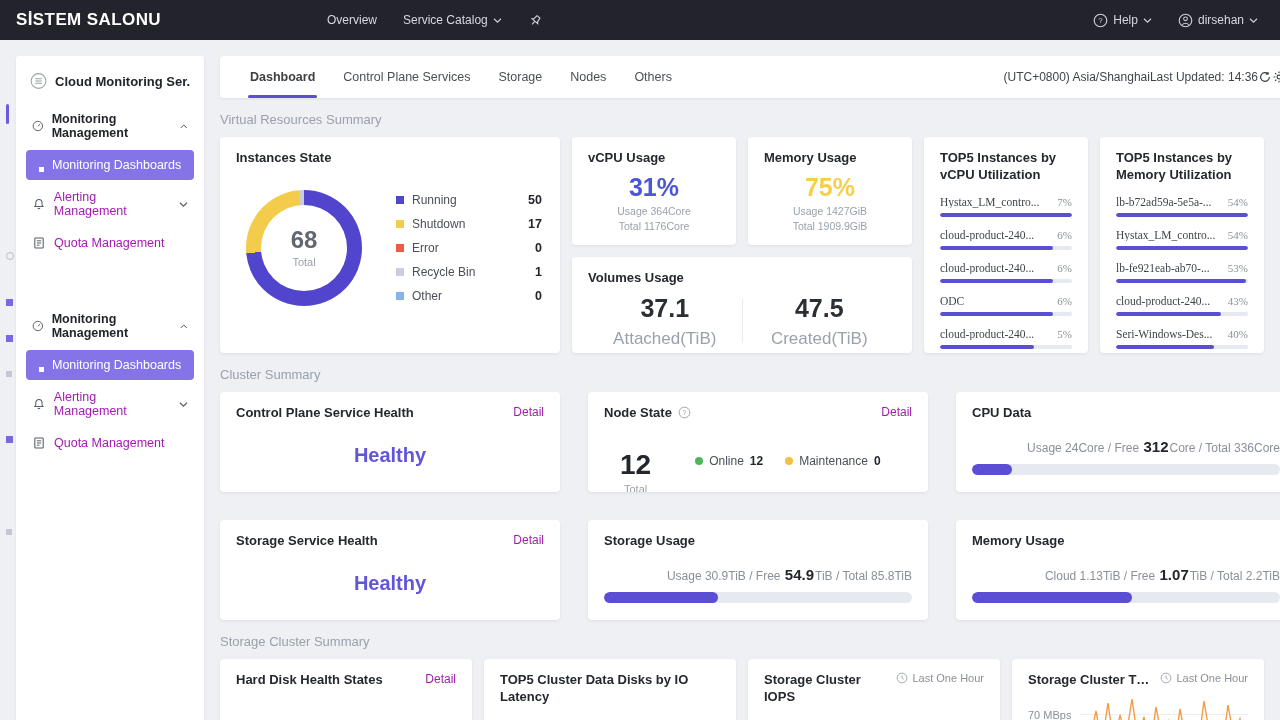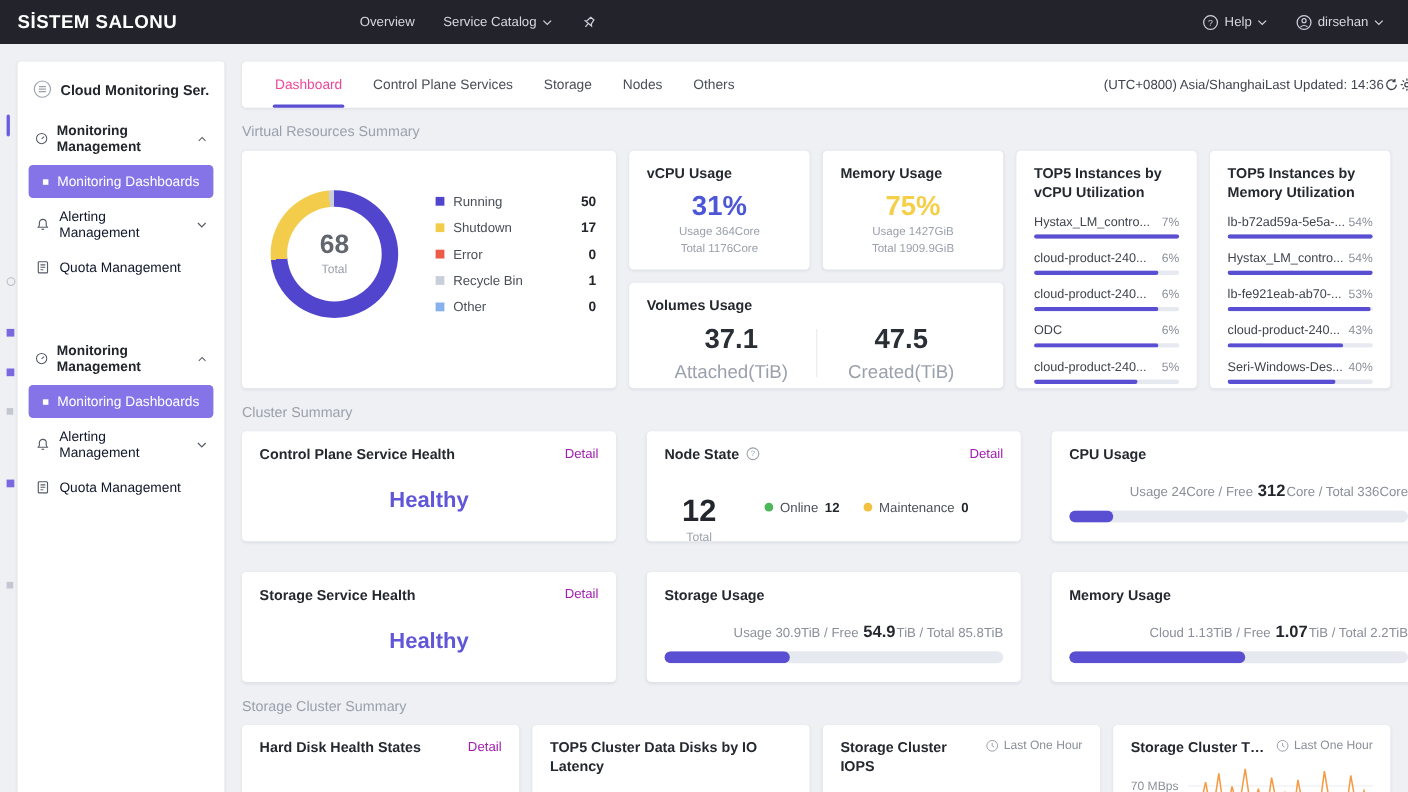--- a/index.html
+++ b/index.html
@@ -24,31 +24,31 @@
   .rail .mark { position:absolute; left:6px; }
   .sidebar { width:188px; flex:0 0 188px; background:#fff; margin-top:16px;
              box-shadow:0 1px 3px rgba(20,30,50,.08); border-radius:3px 3px 0 0;
              padding:14px 10px; overflow:hidden; }
   .main { flex:1; padding:16px 16px 0; }
 
   
   .sb-header { display:flex; align-items:center; gap:8px; padding:2px 4px 14px; }
   .sb-title { font-size:13px; font-weight:bold; color:#22252b; white-space:nowrap; overflow:hidden; }
   .sb-group-header { display:flex; align-items:center; gap:8px; padding:8px 6px; font-size:12.5px; font-weight:bold; color:#22252b; cursor:pointer; }
-  .sb-item { display:flex; align-items:center; gap:8px; padding:8px 6px; font-size:12.5px; color:#0f172a; border-radius:4px; margin:2px 0; cursor:pointer; }
+  .sb-item { display:flex; align-items:center; gap:8px; padding:8px 6px; font-size:12.5px; color:#a21caf; border-radius:4px; margin:2px 0; cursor:pointer; }
   .sb-item .mlauto { margin-left:auto; }
-  .sb-item.selected { background:#8474e7; color:#fff; padding-left:13px; }
+  .sb-item.selected { background:#8474e7; color:#fff; padding-left:13px;align-items:flex-end; }
   .bullet { width:5px; height:5px; background:#fff; flex:0 0 5px; }
   .sb-gap { height:44px; }
 
   
   .tabs-card { height:42px; background:#fff; border-radius:4px; display:flex; align-items:center;
                box-shadow:0 1px 3px rgba(20,30,50,.08); padding:0 10px 0 16px; }
   .tab { padding:0 14px; height:42px; line-height:42px; font-size:12.5px; color:#4a4f58; position:relative; cursor:pointer; }
-  .tab.active { color:#ec4899; font-weight:normal; }
+  .tab.active { color:#404040; font-weight:bold; }
   .tab.active::after { content:""; position:absolute; left:12px; right:12px; bottom:0; height:3px; background:#5a4ed2; border-radius:2px; }
   .tabs-right { margin-left:auto; display:flex; align-items:center; gap:0; font-size:12px; color:#3f444d;padding-left:22px; }
 
   .section-title { font-size:13px; color:#9aa1ac; margin:14px 0 10px; }
 
   .card { background:#fff; border-radius:4px; box-shadow:0 1px 3px rgba(20,30,50,.08);
           padding:13px 16px; position:relative; overflow:hidden; }
   .card-title { font-size:13px; font-weight:bold; color:#24282f; line-height:1.3; }
   .card-head { display:flex; align-items:flex-start; gap:6px; }
   .detail-link { margin-left:auto; font-size:12px; color:#a21caf; cursor:pointer; white-space:nowrap; }
@@ -82,21 +82,21 @@
   .pct { text-align:center; font-size:25px; font-weight:bold; margin-top:5px; line-height:1.2; }
   .sub { text-align:center; font-size:10.5px; color:#9aa1ac; margin-top:3px; }
 
   .vol-body { display:flex; align-items:center; margin-top:6px; }
   .vol-half { flex:1; }
   .vol-num { font-size:25px; font-weight:bold; color:#2a2e35; text-align:center; line-height:1.2; }
   .vol-label { font-size:17px; color:#9aa1ac; text-align:center; margin-top:6px; }
   .vol-divider { width:1px; height:44px; background:#e8eaf0; }
 
   
-  .t5-row { margin-top:12px; }
+  .t5-row { margin-top:12px;font-family:Liberation Serif, serif; }
   .t5-line { display:flex; align-items:baseline; }
   .t5-name { font-size:11.5px; color:#3f444d; white-space:nowrap; overflow:hidden; text-overflow:ellipsis; max-width:108px; }
   .t5-pct { margin-left:auto; font-size:11px; color:#8a8f99; }
   .t5-bar { height:4px; background:#e6e9f0; border-radius:2px; margin-top:5px; overflow:hidden; }
   .bar-fill { height:100%; background:#5a4ed2; border-radius:2px; width:0; }
 
   
   .health-status { text-align:center; margin-top:22px; font-size:20px; font-weight:bold; color:#6156d8; }
   .node-body { display:flex; align-items:center; margin-top:8px; }
   .node-total-block { margin-left:16px; text-align:center; }
@@ -283,20 +283,21 @@
             <path d="M8 1.6v2.2M8 12.2v2.2M1.6 8h2.2M12.2 8h2.2M3.5 3.5l1.5 1.5M11 11l1.5 1.5M12.5 3.5L11 5M5 11l-1.5 1.5" stroke="currentColor" stroke-width="1.3"></path>
           </svg>
       </div>
     </div>
 
     <div class="section-title">Virtual Resources Summary</div>
 
     <div class="grid1">
 
       <div class="card c-instances">
+        <div class="card-title">Instances State</div>
         <div class="inst-body">
           <div class="donut" style="background: conic-gradient(rgb(81, 69, 205) 0deg, rgb(81, 69, 205) 264.706deg, rgb(243, 204, 75) 264.706deg, rgb(243, 204, 75) 354.706deg, rgb(201, 206, 219) 354.706deg, rgb(201, 206, 219) 360deg);">
             <div class="donut-hole">
               <div class="donut-total">68</div>
               <div class="donut-total-label">Total</div>
             </div>
           </div>
           <div class="inst-legend">
             <div class="il-row">
               <span class="swatch" style="background: rgb(81, 69, 205);"></span>
@@ -504,21 +505,21 @@
             <div class="nl-item">
               <span class="dot" style="background: rgb(205, 210, 220);"></span>
               <span>Offline</span>
               <span class="nl-val">0</span>
             </div>
           </div>
         </div>
       </div>
 
       <div class="card">
-        <div class="card-title">CPU Usage</div>
+        <div class="card-title">CPU Data</div>
         <div class="usage-line">
           <span>Usage 24Core / Free </span><strong>312</strong><span>Core / Total 336Core</span>
         </div>
         <div class="pbar">
             <div class="pbar-fill" style="width: 13%;"></div>
           </div>
       </div>
 
       <div class="card">
         <div class="card-head">

